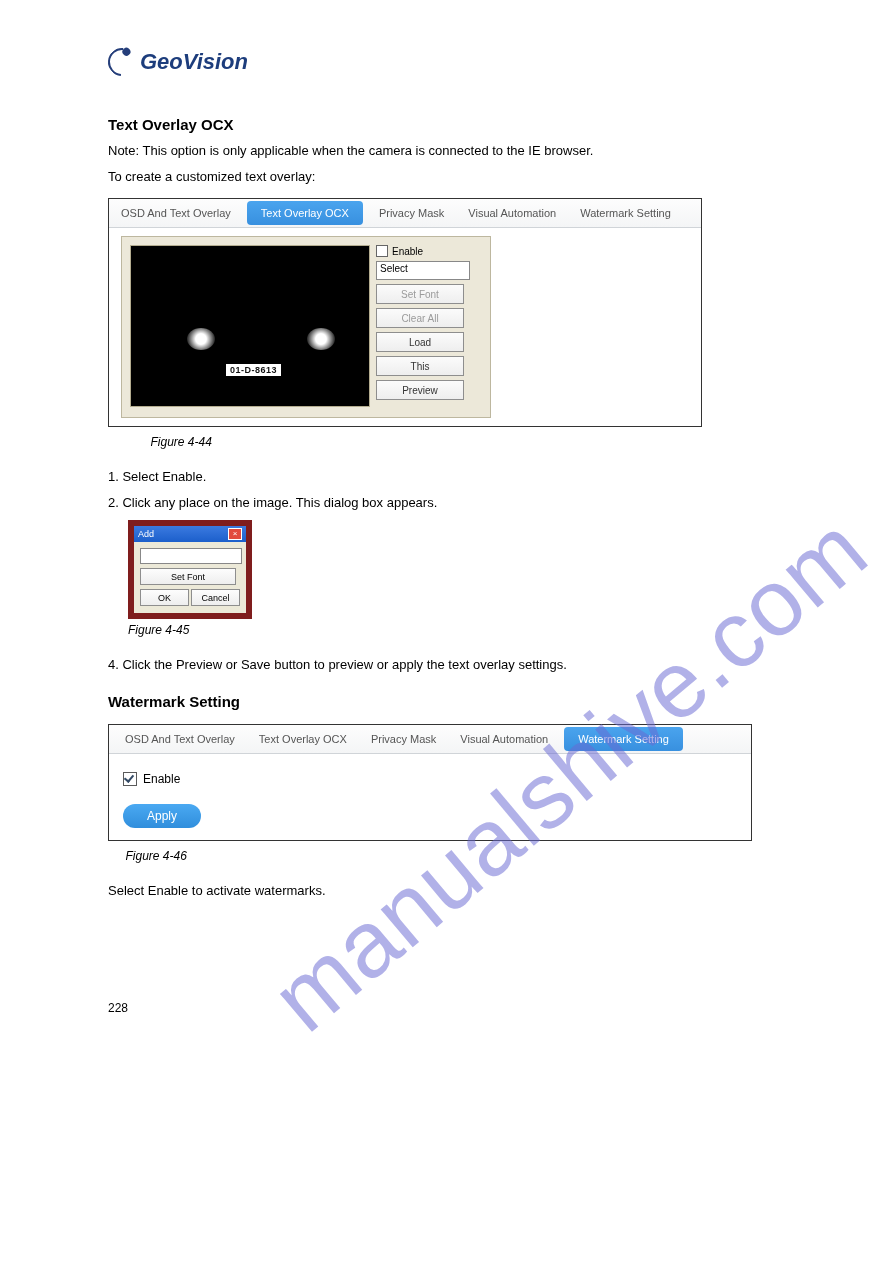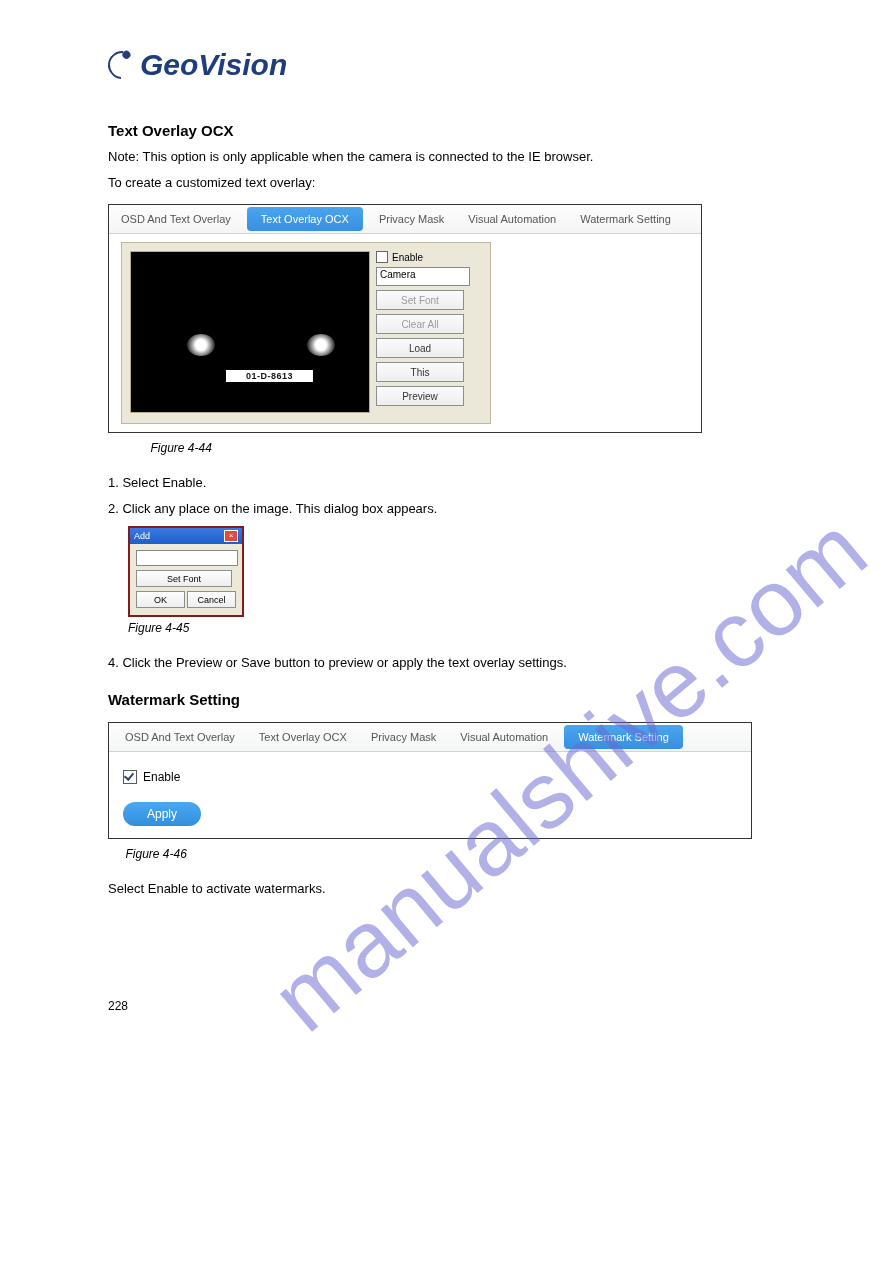--- a/index.html
+++ b/index.html
@@ -12,21 +12,21 @@
   }
   .page {
     padding: 48px 108px 40px 108px;
     position: relative;
     z-index: 2;
   }
   .logo {
     display: flex;
     align-items: center;
     font-weight: bold;
-    font-size: 30px;
+    font-size: 22px;
     color: #1d3d7c;
     font-style: italic;
     margin-bottom: 40px;
   }
   .logo-icon {
     width: 24px;
     height: 24px;
     border: 2px solid #253e7a;
     border-radius: 50%;
     border-right-color: transparent;
@@ -107,21 +107,21 @@
   .hl1 { left: 56px; }
   .hl2 { left: 176px; }
   .plate {
     position: absolute;
     top: 118px;
     left: 95px;
     background: #fff;
     color: #111;
     font-size: 9px;
     font-weight: bold;
-    padding: 1px 20px;
+    padding: 1px 4px;
     letter-spacing: 0.5px;
     font-family: Arial, sans-serif;
   }
   .sidecol {
     width: 96px;
     font-size: 10px;
   }
   .enable-row {
     display: flex;
     align-items: center;
@@ -156,21 +156,21 @@
     justify-content: center;
     color: #333;
   }
   .btn.disabled { color: #9b9b9b; }
   .fig-caption { font-style: italic; margin: 4px auto 18px; width: 592px; font-size: 12px; }
   .fig-caption.small { width: 120px; text-align: left; margin-left: 20px; }
 
   
   .add-dlg {
     width: 112px;
-    border: 2px solid #7f1d1d;
+    border: 6px solid #7f1d1d;
     background: #ece9d8;
     margin: 8px 0 4px 20px;
     position: relative;
     z-index: 3;
   }
   .add-title {
     background: linear-gradient(#3b7ae0,#1c5fcb);
     color: #fff;
     font-size: 9px;
     padding: 2px 4px;
@@ -297,21 +297,21 @@
       <div class="preview">
         <div class="headlight hl1"></div>
         <div class="headlight hl2"></div>
         <div class="plate">01-D-8613</div>
       </div>
       <div class="sidecol">
         <div class="enable-row">
           <div class="cbx"></div>
           <span>Enable</span>
         </div>
-        <div class="txtin">Camera</div>
+        <div class="txtin">Select</div>
         <div class="btn disabled">Set Font</div>
         <div class="btn disabled">Clear All</div>
         <div class="btn">Load</div>
         <div class="btn">This</div>
         <div class="btn">Preview</div>
       </div>
     </div>
   </div>
   <div class="fig-caption">Figure 4-44</div>
 

